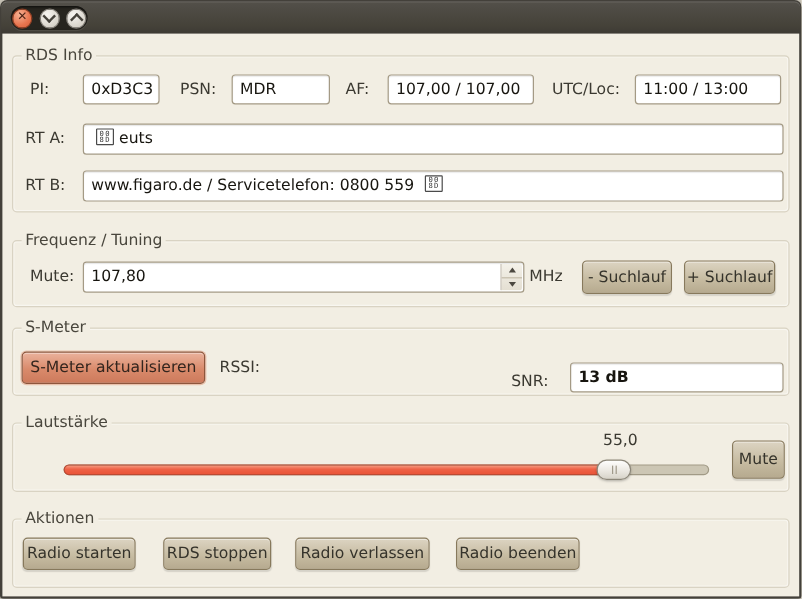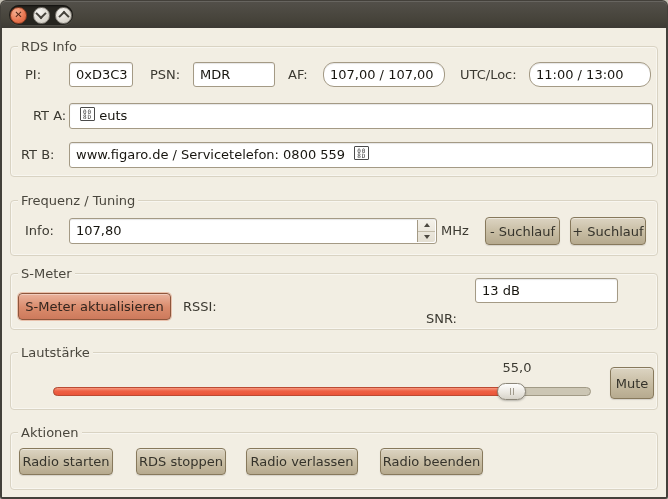--- a/index.html
+++ b/index.html
@@ -147,36 +147,36 @@
     <div class="frame" style="top:18px;height:131px;">
       <span class="frame-label">RDS Info</span>
 
       <span class="flabel" style="left:14px;top:20px;">PI:</span>
       <div class="entry" style="left:58px;top:15px;width:64px;">0xD3C3</div>
 
       <span class="flabel" style="left:139px;top:20px;">PSN:</span>
       <div class="entry" style="left:182px;top:15px;width:82px;">MDR</div>
 
       <span class="flabel" style="left:277px;top:20px;">AF:</span>
-      <div class="entry" style="left:312px;top:15px;width:122px;border-radius:11px;">107,00 / 107,00</div>
+      <div class="entry" style="left:312px;top:15px;width:122px;">107,00 / 107,00</div>
 
       <span class="flabel" style="left:449px;top:20px;">UTC/Loc:</span>
-      <div class="entry" style="left:518px;top:15px;width:122px;border-radius:11px;">11:00 / 13:00</div>
-
-      <span class="flabel" style="left:10px;top:61px;margin-left:12px;">RT A:</span>
+      <div class="entry" style="left:518px;top:15px;width:122px;">11:00 / 13:00</div>
+
+      <span class="flabel" style="left:10px;top:61px;">RT A:</span>
       <div class="entry" style="left:58px;top:56px;width:584px;height:26px;line-height:24px;"><span class="gbox"><i>00</i><i>8D</i></span><span>euts</span></div>
 
       <span class="flabel" style="left:10px;top:100px;">RT B:</span>
       <div class="entry" style="left:58px;top:95px;width:584px;height:26px;line-height:24px;"><span>www.figaro.de / Servicetelefon: 0800 559</span><span class="gbox" style="margin-left:9px;"><i>00</i><i>8D</i></span></div>
     </div>
 
     <div class="frame" style="top:172px;height:56px;">
       <span class="frame-label">Frequenz / Tuning</span>
 
-      <span class="flabel" style="left:14px;top:22px;">Info:</span>
+      <span class="flabel" style="left:14px;top:22px;">Mute:</span>
       <div class="entry" style="left:58px;top:17px;width:368px;height:26px;line-height:24px;padding-right:24px;">
         <span>107,80</span>
         <span class="spin">
           <span class="half">
               <span class="tri up"></span>
             </span>
           <span class="half">
               <span class="tri dn"></span>
             </span>
         </span>
@@ -189,21 +189,21 @@
     </div>
 
     <div class="frame" style="top:245px;height:57px;">
       <span class="frame-label">S-Meter</span>
 
       <div class="btn salmon" style="left:7px;top:19px;width:153px;height:27px;">S-Meter aktualisieren</div>
 
       <span class="flabel" style="left:172px;top:25px;">RSSI:</span>
 
       <span class="flabel" style="left:415px;top:25px;margin-top:12px;">SNR:</span>
-      <div class="entry" style="left:464px;top:4px;width:143px;">13 dB</div>
+      <div class="entry" style="left:464px;top:28px;width:178px;font-weight:bold;">13 dB</div>
     </div>
 
     <div class="frame" style="top:324px;height:58px;">
       <span class="frame-label">Lautstärke</span>
 
       <div class="slider-value" style="left:486px;top:7px;width:40px;">55,0</div>
 
       <div class="slider-track" style="left:42px;top:34px;width:538px;">
         <div class="slider-fill" style="width: calc(85.5% + 2px);"></div>
         <div class="slider-handle" style="left: calc(85.5% - 15px);">

